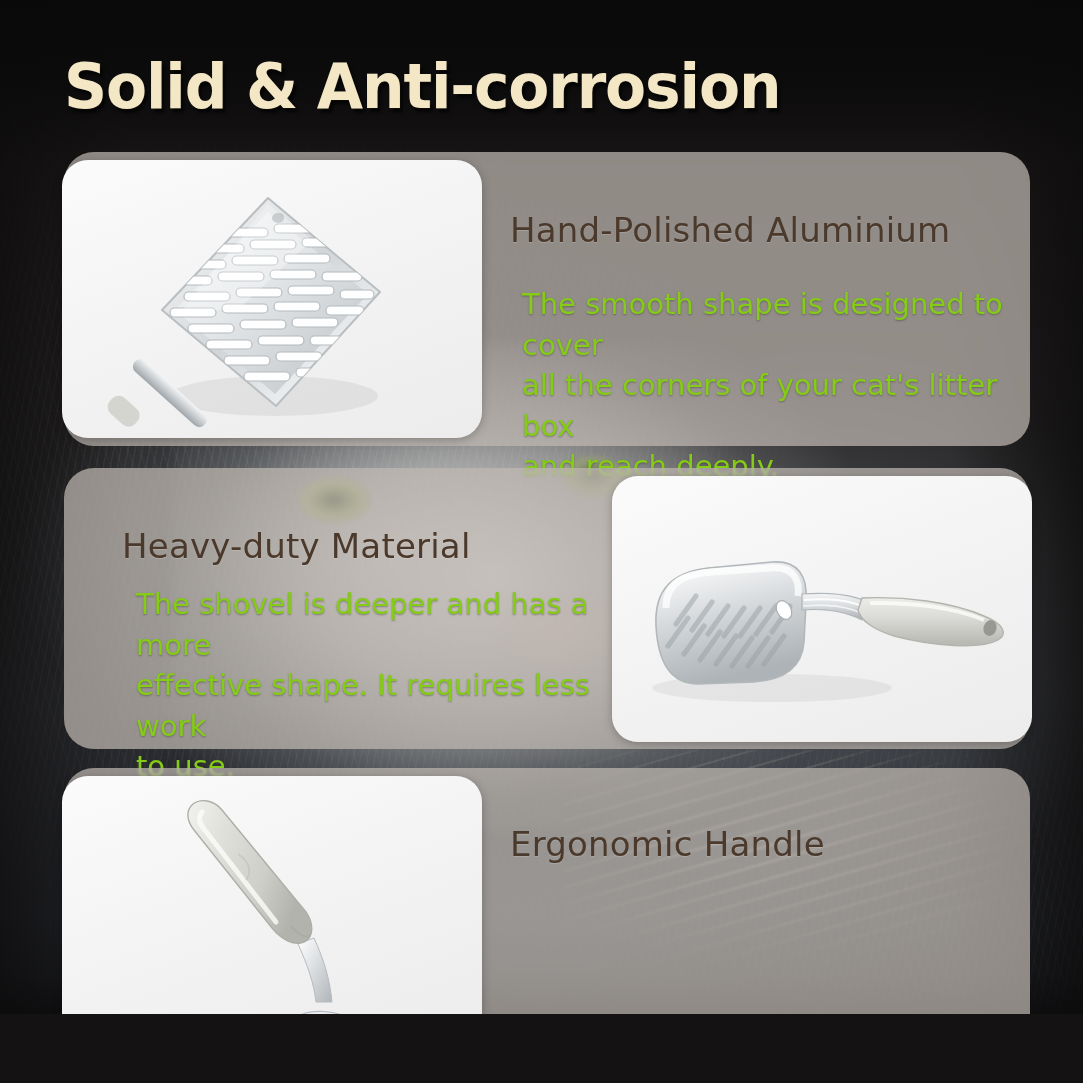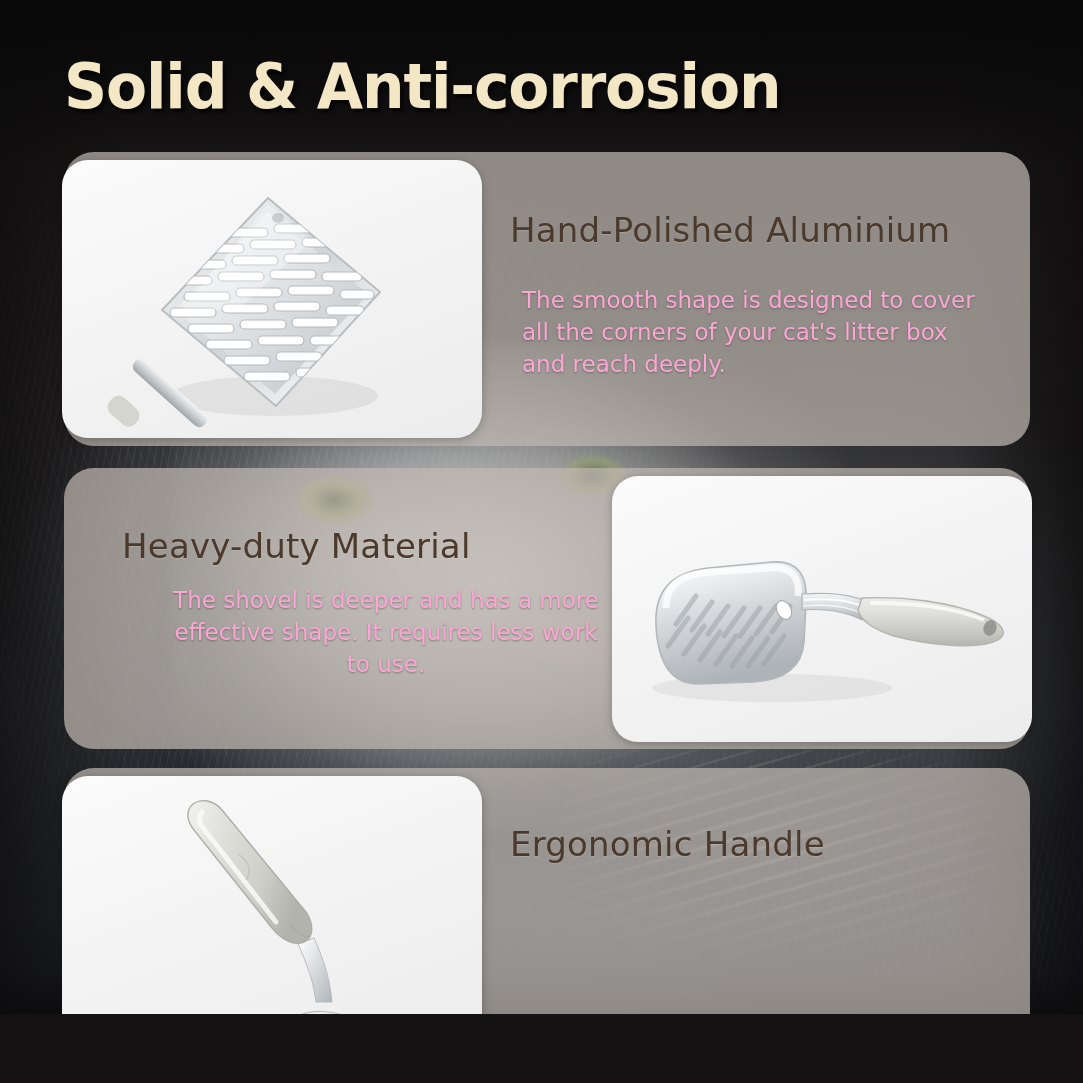--- a/index.html
+++ b/index.html
@@ -110,44 +110,44 @@
     box-shadow: 0 2px 10px rgba(0,0,0,0.25);
     overflow:hidden;
   }
   #panel-1 .photo-card { left:-2px; top:8px;  height:278px; }
   #panel-2 .photo-card { right:-2px; top:8px; height:266px; }
   #panel-3 .photo-card { left:-2px; top:8px;  height:272px; }
 
   
   .text-block { position:absolute; top:0; height:100%; }
   #panel-1 .text-block { left:444px; width:516px; }
-  #panel-2 .text-block { left:40px;  width:516px;text-align:center; }
+  #panel-2 .text-block { left:40px;  width:516px; }
   #panel-3 .text-block { left:444px; width:516px; }
 
   .feature-heading {
     position:absolute;
     font-family: "DejaVu Sans", sans-serif;
     font-weight: 400;
     font-size: 34px;
     letter-spacing: 0.2px;
     color: #4b3a2c;
     white-space: nowrap;
     text-shadow: 0 1px 1px rgba(255,255,255,0.18);
   }
   #panel-1 .feature-heading { left:2px; top:58px; }
   #panel-2 .feature-heading { left:18px; top:58px; }
   #panel-3 .feature-heading { left:2px; top:56px; }
 
   .feature-body {
     position:absolute;
     font-family: "DejaVu Sans", sans-serif;
     font-weight: 400;
-    font-size: 23px;
+    font-size: 29px;
     line-height: 1.40;
-    color: #f9a8d4;
+    color: #84cc16;
     text-shadow: 0 1px 2px rgba(60,52,46,0.45);
     white-space: pre-line;
   }
   #panel-1 .feature-body { left:14px; top:132px; width:500px; }
   #panel-2 .feature-body { left:32px; top:116px; width:500px; }
   #panel-3 .feature-body { left:14px; top:130px; width:500px; }
 
   
   .product-svg { position:absolute; inset:0; width:100%; height:100%; display:block; }
 </style>

